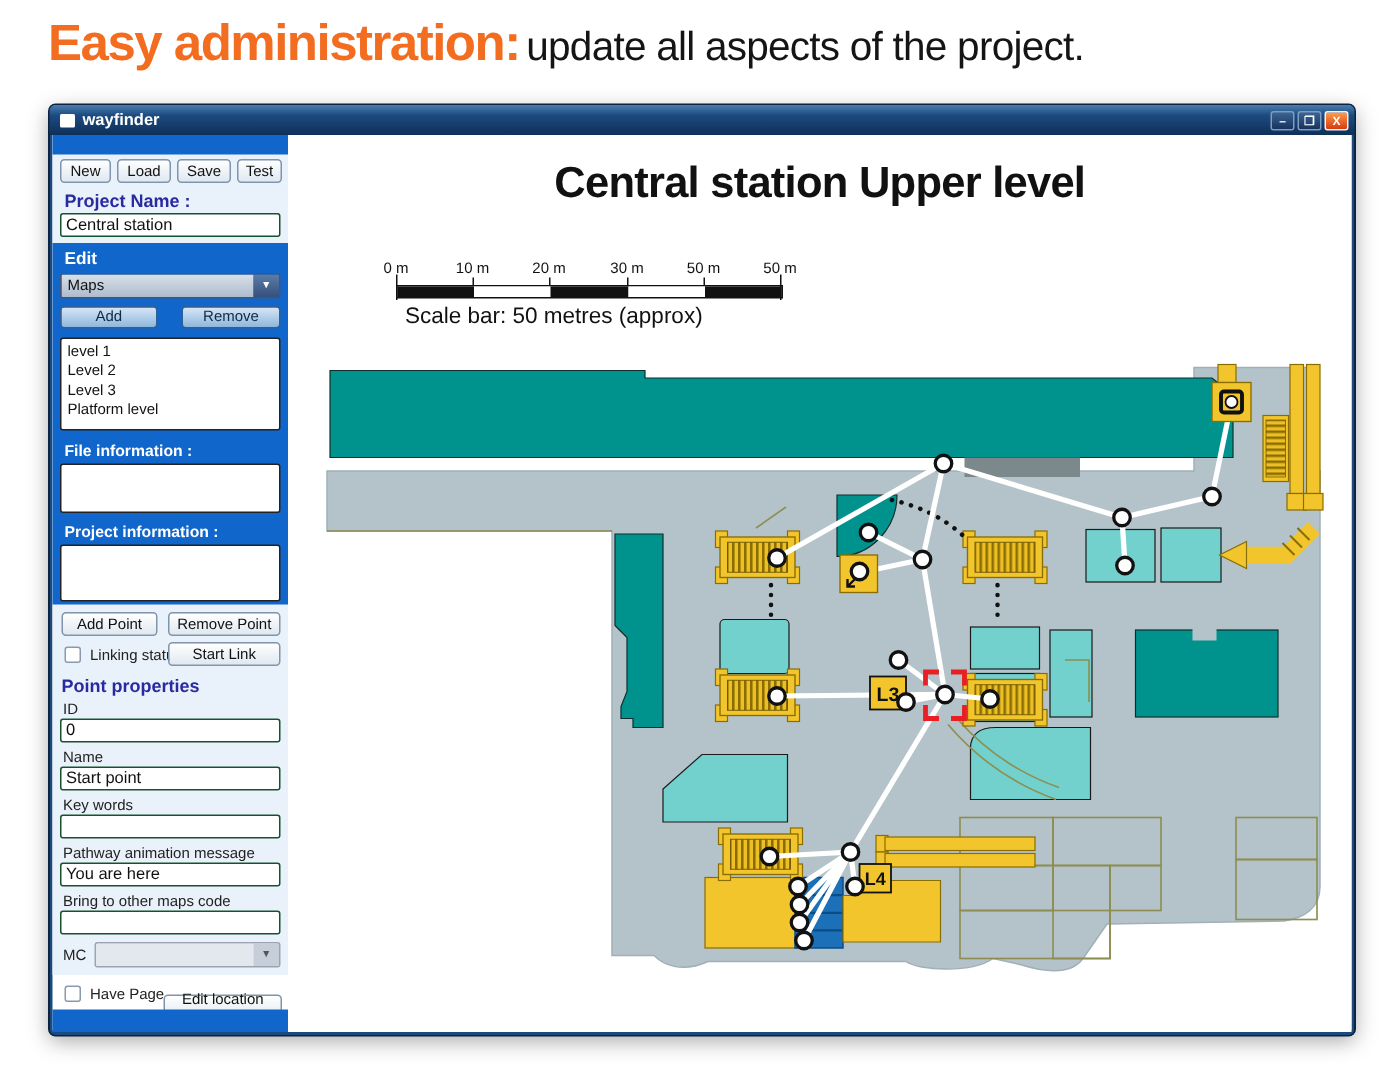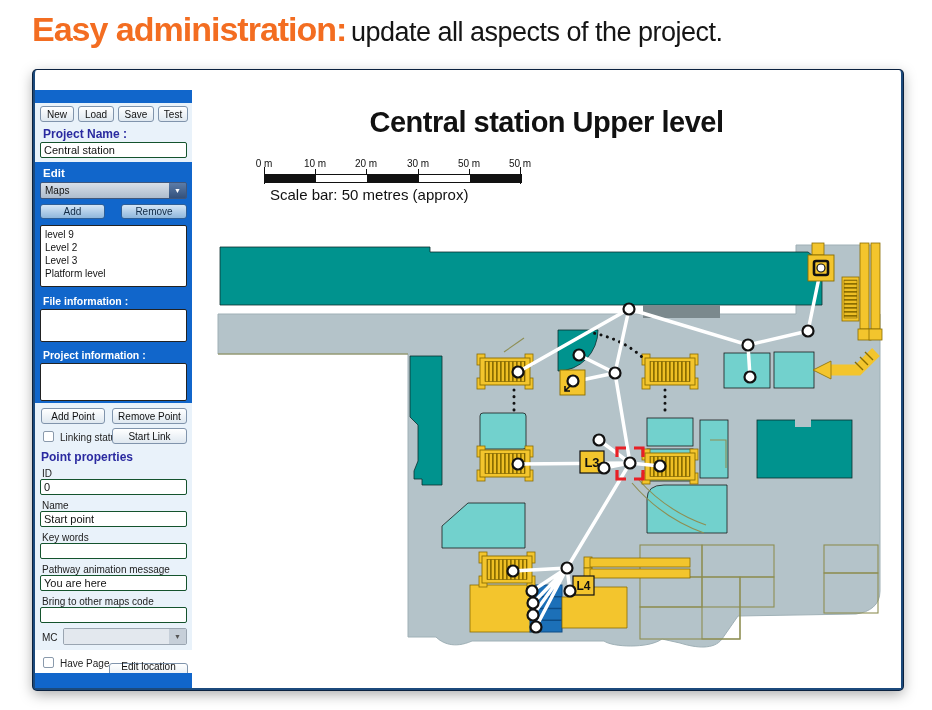--- a/index.html
+++ b/index.html
@@ -52,41 +52,48 @@
     display:flex;align-items:center;justify-content:center;}
   .combo.disabled{border-color:#9aa5b1;}
   .combo.disabled .val{background:#e3e8ee;}
   .combo.disabled .arrow{background:#c6cfd9;color:#555;}
   .cbx{width:11px;height:11px;background:#fff;border:1px solid #8a9aac;border-radius:2px;}
 
   
   .main{position:absolute;left:157px;top:20px;right:0;bottom:0;background:#fff;overflow:hidden;}
   .map-title{position:absolute;left:0;top:16px;width:100%;text-align:center;
     font-size:29px;font-weight:700;color:#111;letter-spacing:-0.5px;}
-  .scale{position:absolute;left:66px;top:68px;width:280px;height:64px;font-size:10px;color:#111;}
+  .scale{position:absolute;left:66px;top:84px;width:280px;height:64px;font-size:10px;color:#111;}
   .scale .lab{position:absolute;top:0;transform:translateX(-50%);white-space:nowrap;}
   .scale .tick{position:absolute;width:1px;height:5px;background:#111;top:11px;}
   .scale .tick.end{height:17px;top:9px;}
   .scale .bar{position:absolute;left:6px;top:16px;width:256px;height:7px;border:1px solid #111;
     display:flex;}
   .scale .seg{flex:1;}
   .scale .caption{position:absolute;left:12px;top:28px;font-size:15px;color:#111;}
   .mapsvg{position:absolute;left:20px;top:145px;}
 </style>
 </head>
 <body>
 
 <div class="page">
 
   <div class="heading">
     <span class="hl">Easy administration:</span>
     <span class="rest"> update all aspects of the project.</span>
   </div>
 
   <div class="window">
+    <div class="titlebar">
+      <span class="appicon"></span>
+      <span class="title">wayfinder</span>
+      <span class="winbtn min">–</span>
+      <span class="winbtn max">❐</span>
+      <span class="winbtn close">X</span>
+    </div>
 
     <div class="sidebar">
       <div class="sb-abs bluebg sb-strip"></div>
 
       <button class="sb-abs btn" style="left:5px;top:16px;width:34px;height:16px;">New</button>
       <button class="sb-abs btn" style="left:43px;top:16px;width:36px;height:16px;">Load</button>
       <button class="sb-abs btn" style="left:83px;top:16px;width:36px;height:16px;">Save</button>
       <button class="sb-abs btn" style="left:123px;top:16px;width:30px;height:16px;">Test</button>
 
       <div class="sb-abs sb-label-blue" style="left:8px;top:37px;">Project Name :</div>
@@ -95,21 +102,21 @@
       <div class="sb-abs bluebg sb-panel"></div>
       <div class="sb-abs sb-label-white" style="left:8px;top:77px;font-size:11.5px;">Edit</div>
       <div class="sb-abs combo" style="left:5px;top:92px;width:147px;height:17px;">
         <span class="val">Maps</span>
         <span class="arrow">▼</span>
       </div>
       <button class="sb-abs bluebtn" style="left:5px;top:114px;width:65px;height:15px;">Add</button>
       <button class="sb-abs bluebtn" style="left:86px;top:114px;width:66px;height:15px;">Remove</button>
 
       <div class="sb-abs listbox" style="left:5px;top:135px;width:147px;height:62px;">
-        <div>level 9</div>
+        <div>level 1</div>
         <div>Level 2</div>
         <div>Level 3</div>
         <div>Platform level</div>
       </div>
 
       <div class="sb-abs sb-label-white" style="left:8px;top:205px;">File information :</div>
       <div class="sb-abs whitebox" style="left:5px;top:219px;width:147px;height:33px;"></div>
       <div class="sb-abs sb-label-white" style="left:8px;top:259px;">Project information :</div>
       <div class="sb-abs whitebox" style="left:5px;top:273px;width:147px;height:38px;"></div>
 

